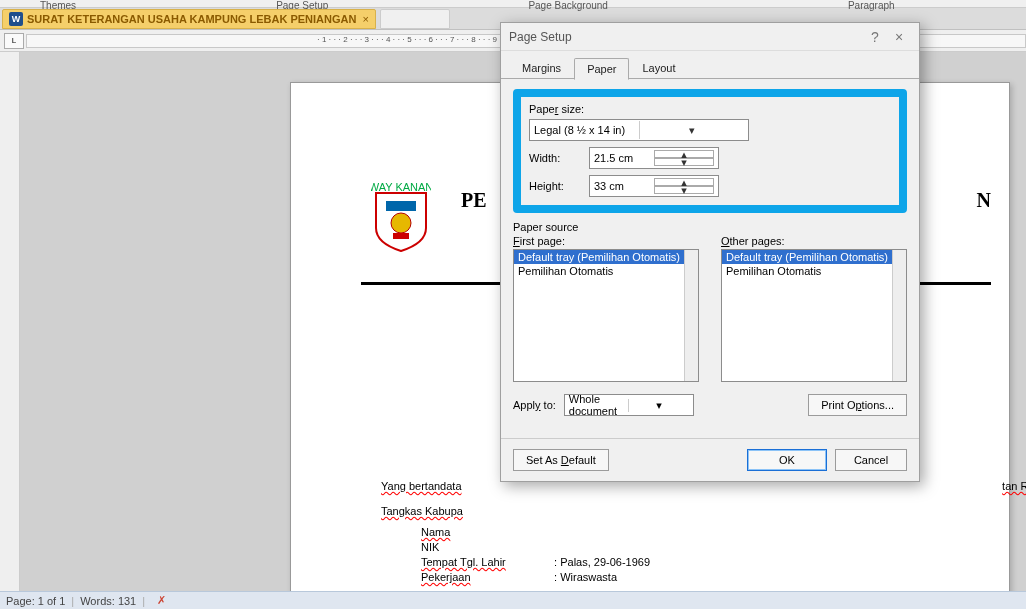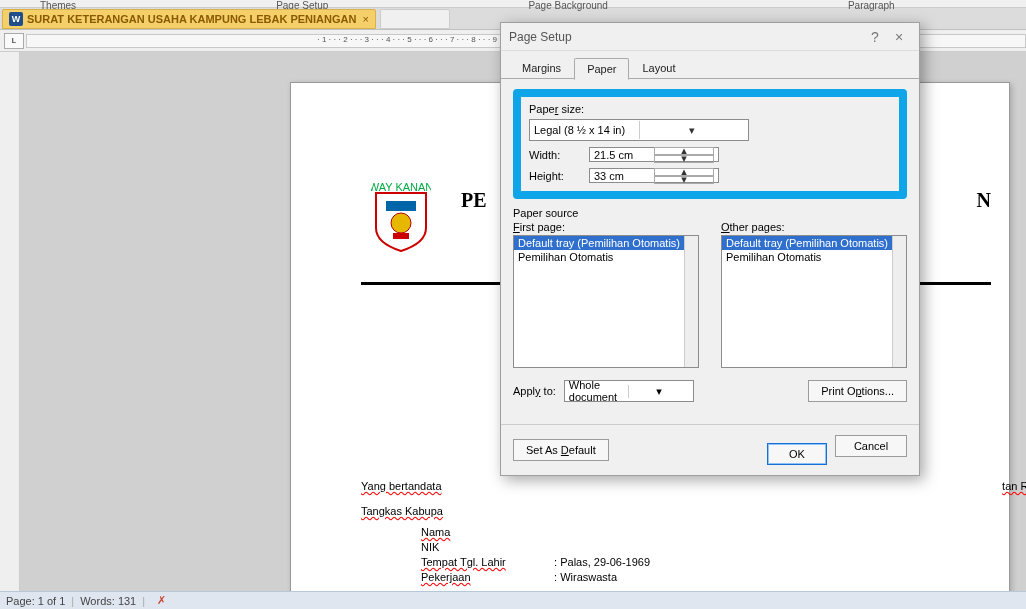--- a/index.html
+++ b/index.html
@@ -24,21 +24,21 @@
 .ruler .ticks { white-space: nowrap; font-size: 8px; color: #555; padding-left: 290px; }
 
 
 .workspace { position: absolute; top: 52px; bottom: 18px; left: 0; right: 0; background: #d0d0d0; display: flex; }
 .v-ruler { width: 20px; background: #efefef; border-right: 1px solid #ccc; }
 .page-area { flex: 1; position: relative; overflow: hidden; }
 .page { position: absolute; left: 270px; top: 30px; width: 720px; height: 900px; background: #fff; border: 1px solid #999; box-shadow: 2px 2px 6px rgba(0,0,0,0.2); padding: 90px 70px 20px 80px; }
 .page .logo { position: absolute; left: 80px; top: 100px; width: 60px; height: 70px; }
 .page h1 { font-size: 20px; font-weight: bold; font-family: "Times New Roman", serif; }
 .page .hr { border-top: 3px solid #000; margin-top: 14px; }
-.page .body { font-family: "Times New Roman", serif; font-size: 14px; margin-top: 60px; line-height: 1.8; }
+.page .body { font-family: "Times New Roman", serif; font-size: 14px; margin-top: 60px; line-height: 1.8; margin-left: 20px; }
 .page .body .u { text-decoration: underline; text-decoration-color: red; text-decoration-style: wavy; }
 .page .fields { margin-top: 30px; font-family: "Times New Roman", serif; font-size: 14px; }
 .page .fields div { margin: 3px 0; }
 .page .fields .lab { display: inline-block; width: 130px; text-decoration: underline; text-decoration-color: red; text-decoration-style: wavy; }
 
 
 .status-bar { position: absolute; bottom: 0; left: 0; right: 0; height: 18px; background: #dfe6f0; border-top: 1px solid #b8c8db; display: flex; align-items: center; padding: 0 6px; font-size: 10px; color: #444; }
 .status-bar .sep { margin: 0 6px; color: #aaa; }
 .status-bar .err { color: #c43; margin-left: 6px; }
 
@@ -55,21 +55,21 @@
 .red-highlight { border: 8px solid #0ea5e9; border-radius: 4px; padding: 6px 8px 8px 8px; margin-bottom: 8px; }
 .fg-label { margin-bottom: 4px; }
 .fg-label .u { text-decoration: underline; }
 
 .combo { display: flex; width: 220px; height: 22px; border: 1px solid #8c8c8c; background: #fff; align-items: center; padding: 0 4px; }
 .combo span { flex: 1; }
 .combo .arrow { width: 16px; height: 18px; border-left: 1px solid #ccc; display: flex; align-items: center; justify-content: center; color: #333; }
 
 .field-row { display: flex; align-items: center; margin-top: 6px; }
 .field-row .lab { width: 60px; }
-.field-row .spin { display: flex; width: 130px; height: 15px; border: 1px solid #8c8c8c; background: #fff; align-items: center; padding: 0 4px; }
+.field-row .spin { display: flex; width: 130px; height: 22px; border: 1px solid #8c8c8c; background: #fff; align-items: center; padding: 0 4px; }
 .field-row .spin span { flex: 1; }
 .field-row .spin .arrows { width: 14px; display: flex; flex-direction: column; font-size: 6px; color: #333; }
 .field-row .spin .arrows div { height: 8px; border: 1px solid #aaa; display: flex; align-items: center; justify-content: center; }
 
 .paper-source { margin-top: 4px; }
 .src-cols { display: flex; gap: 22px; margin-top: 2px; }
 .src-col { flex: 1; }
 .src-col .hdr .u { text-decoration: underline; }
 .listbox { margin-top: 2px; height: 133px; border: 1px solid #8c8c8c; background: #fff; overflow: hidden; position: relative; }
 .listbox .item { padding: 1px 4px; color: #000; }
@@ -83,21 +83,21 @@
 .apply-row { display: flex; align-items: center; margin-top: 12px; gap: 8px; }
 .apply-row .combo2 { display: flex; width: 130px; height: 22px; border: 1px solid #8c8c8c; background: #fff; align-items: center; padding: 0 4px; }
 .apply-row .combo2 span { flex: 1; }
 .apply-row .combo2 .arrow { width: 16px; border-left: 1px solid #ccc; text-align: center; }
 
 .btn { height: 22px; padding: 0 12px; background: #f7f7f7; border: 1px solid #9b9b9b; cursor: pointer; display: inline-flex; align-items: center; justify-content: center; }
 .btn.primary { border: 1px solid #1a6fd6; box-shadow: inset 0 0 0 1px #8cc3f7; }
 
 .dlg-footer { display: flex; justify-content: space-between; align-items: center; padding: 10px 12px; border-top: 1px solid #ccc; margin-top: 10px; }
 .dlg-footer .right-btns { display: flex; gap: 8px; }
-.btn.ok { width: 60px; margin-top: 8px; }
+.btn.ok { width: 80px; }
 .btn.cancel { width: 72px; }
 </style>
 </head>
 <body>
 
 <div class="ribbon-tabs">
   <span>Themes</span>
   <span style="margin-left:120px">Page Setup</span>
   <span style="margin-left:120px">Page Background</span>
   <span style="margin-left:160px">Paragraph</span>

